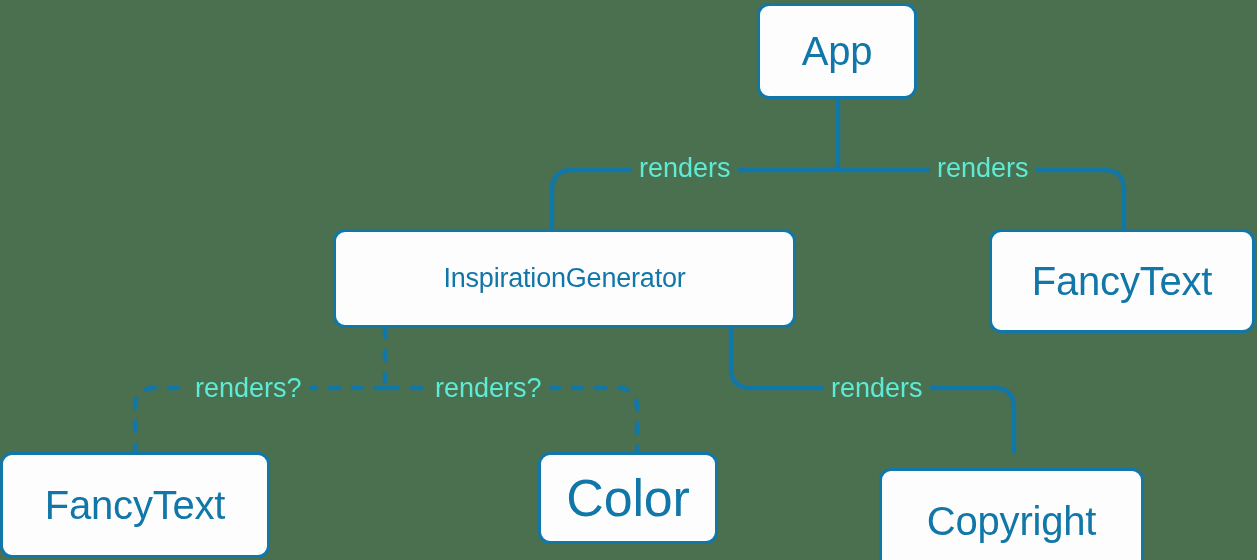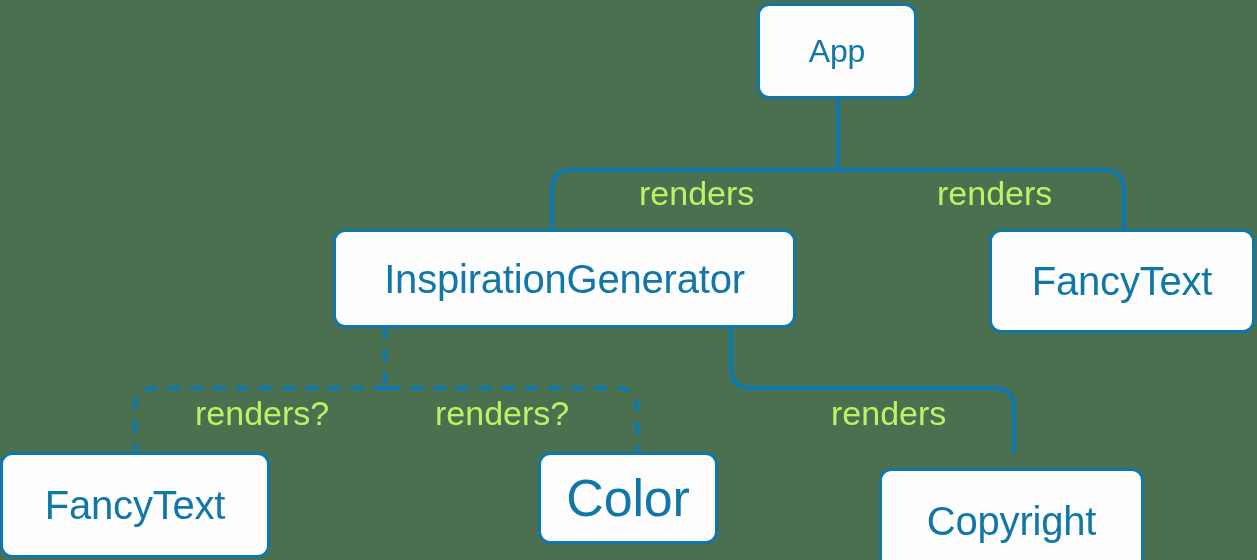--- a/index.html
+++ b/index.html
@@ -38,33 +38,32 @@
     font-weight: 400;
     letter-spacing: -0.2px;
     z-index: 2;
   }
   .node-label {
     white-space: nowrap;
     line-height: 1;
   }
   .edge-label {
     position: absolute;
-    color: #bef264;
-    font-size: 34px;
+    color: #5eead4;
+    font-size: 27px;
     line-height: 1;
     white-space: nowrap;
     z-index: 3;
     background: #4a7050;
     padding: 0 7px;
-    margin-top: 21px;
   }
 
   
-  #node-app        { left: 757px;  top: 3px;   width: 160px; height: 96px;  font-size: 32px; }
-  #node-inspgen    { left: 333px;  top: 229px; width: 463px; height: 99px;  font-size: 40px; }
+  #node-app        { left: 757px;  top: 3px;   width: 160px; height: 96px;  font-size: 40px; }
+  #node-inspgen    { left: 333px;  top: 229px; width: 463px; height: 99px;  font-size: 27px; }
   #node-fancytext-right { left: 989px; top: 229px; width: 266px; height: 104px; font-size: 40px; }
   #node-fancytext-left  { left: 0px;  top: 452px; width: 270px; height: 106px; font-size: 40px; }
   #node-color      { left: 538px;  top: 452px; width: 180px; height: 92px;  font-size: 52px; }
   #node-copyright  { left: 879px;  top: 452px; width: 265px; height: 106px; font-size: 40px; margin-top: 16px; }
 
   
   #label-app-inspgen  { left: 632px; top: 155px; }
   #label-app-fancy    { left: 930px; top: 155px; }
   #label-insp-fancy   { left: 188px; top: 375px; }
   #label-insp-color   { left: 428px; top: 375px; }

